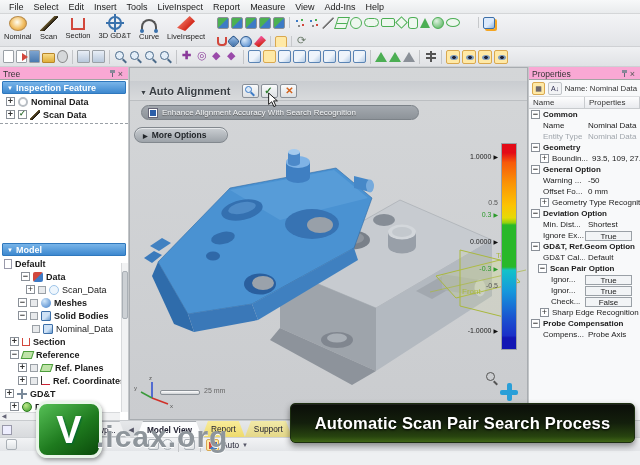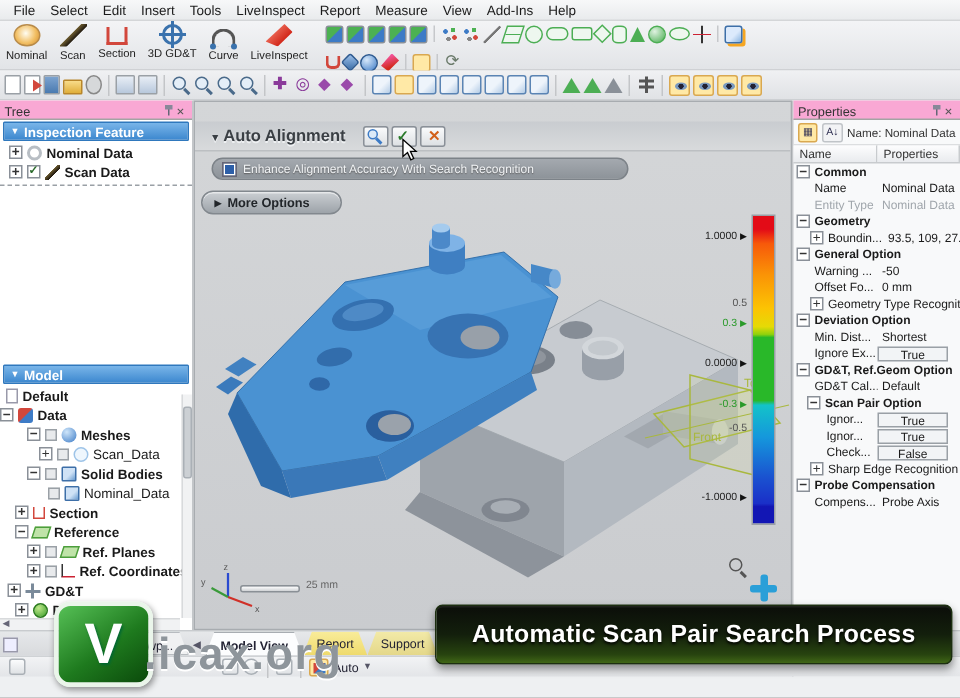--- a/index.html
+++ b/index.html
@@ -353,36 +353,36 @@
     </div>
     <div class="dashline"></div>
 
     <div class="shead" style="margin-top:119px">
         <span>Model</span>
       </div>
     <div class="titem b" style="padding-left:4px">
         <span class="ti ti-doc"></span>
         <span>Default</span>
       </div>
-    <div class="titem b" style="padding-left:0">
+    <div class="titem b" style="padding-left:21px">
         <span class="exp minus"></span>
         <span class="ti ti-data"></span>
         <span>Data</span>
+      </div>
+    <div class="titem" style="padding-left:26px">
+        <span class="exp plus"></span>
+        <span class="mbox"></span>
+        <span class="ti ti-circle"></span>
+        <span>Scan_Data</span>
       </div>
     <div class="titem b" style="padding-left:18px">
         <span class="exp minus"></span>
         <span class="mbox"></span>
         <span class="ti ti-sphere"></span>
         <span>Meshes</span>
-      </div>
-    <div class="titem" style="padding-left:26px">
-        <span class="exp plus"></span>
-        <span class="mbox"></span>
-        <span class="ti ti-circle"></span>
-        <span>Scan_Data</span>
       </div>
     <div class="titem b" style="padding-left:18px">
         <span class="exp minus"></span>
         <span class="mbox"></span>
         <span class="ti ti-cube"></span>
         <span>Solid Bodies</span>
       </div>
     <div class="titem" style="padding-left:32px">
         <span class="mbox"></span>
         <span class="ti ti-cube"></span>

